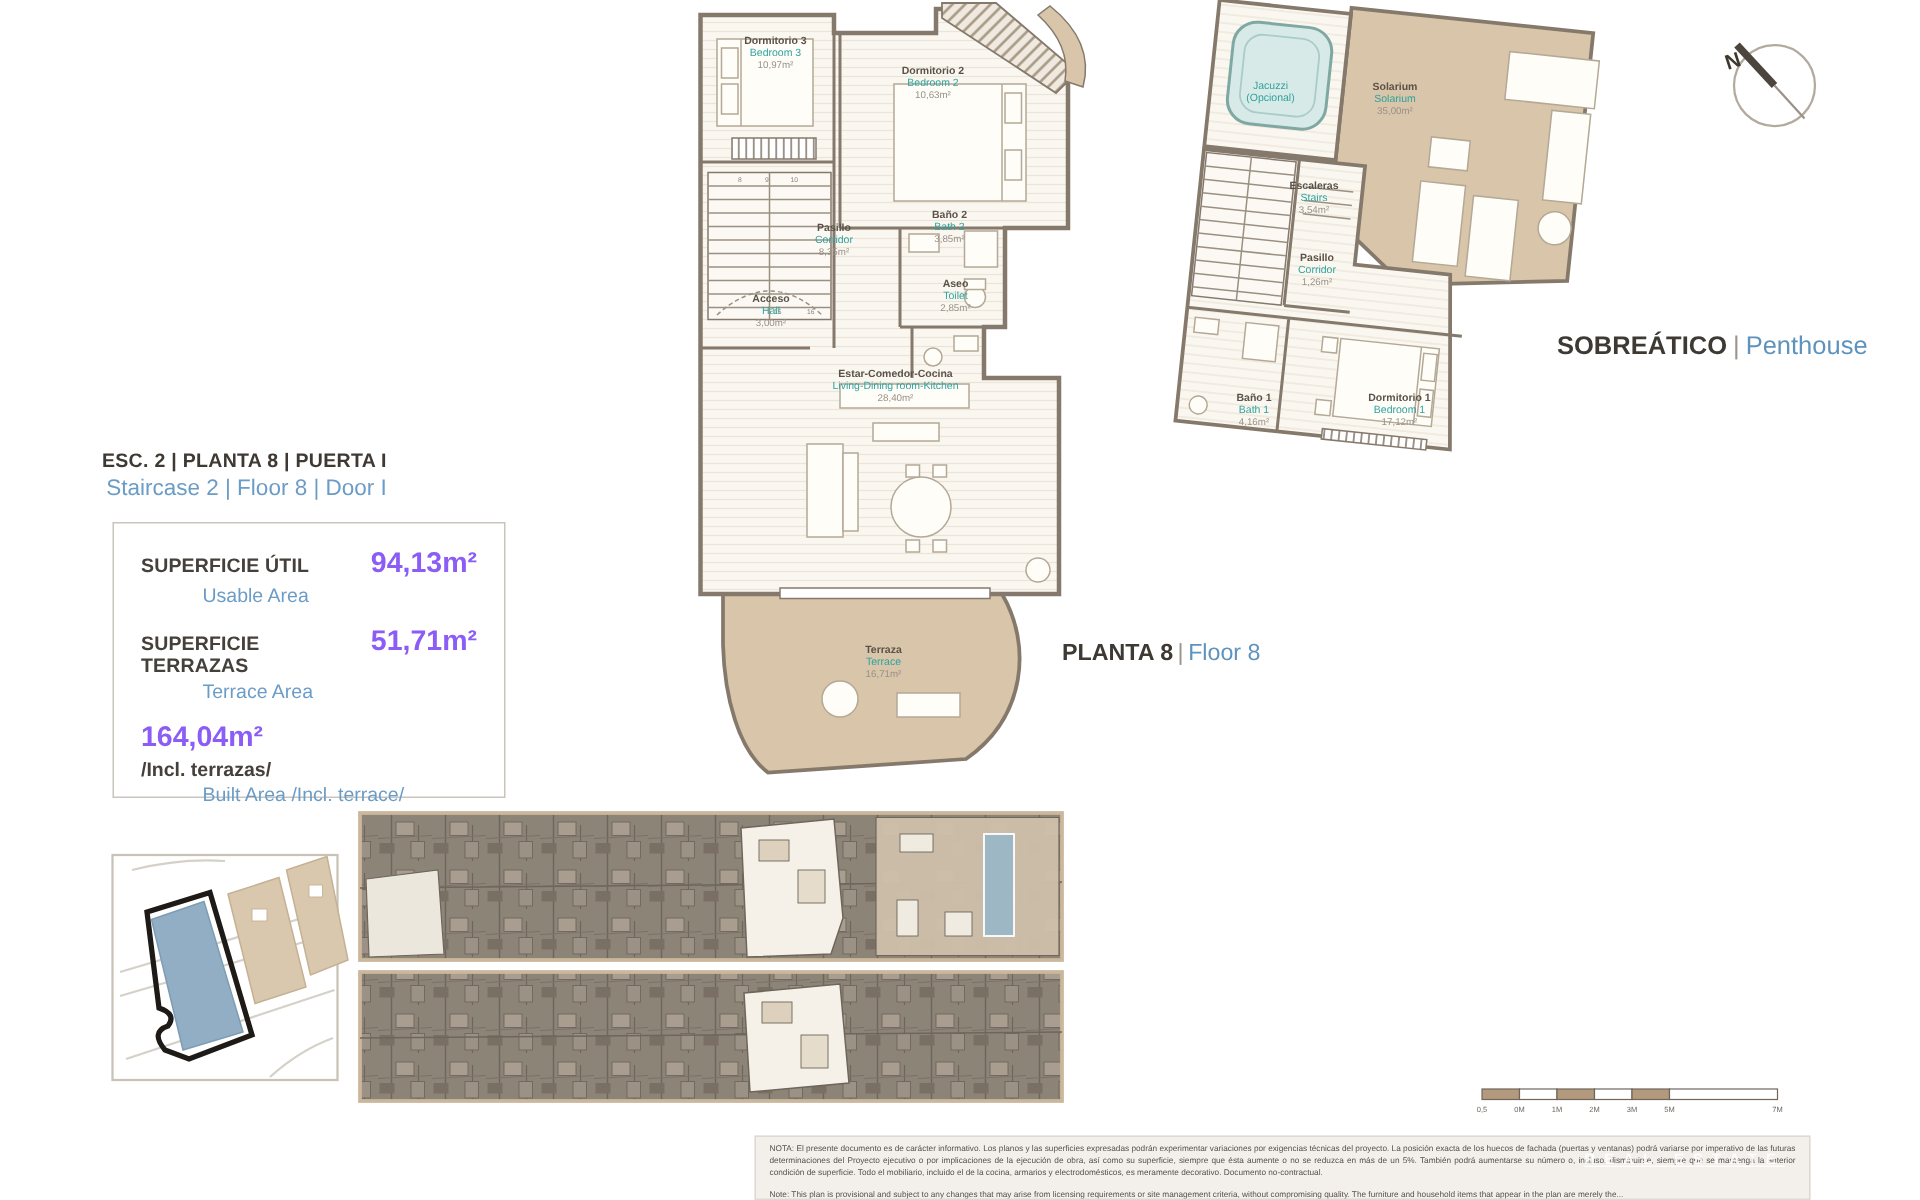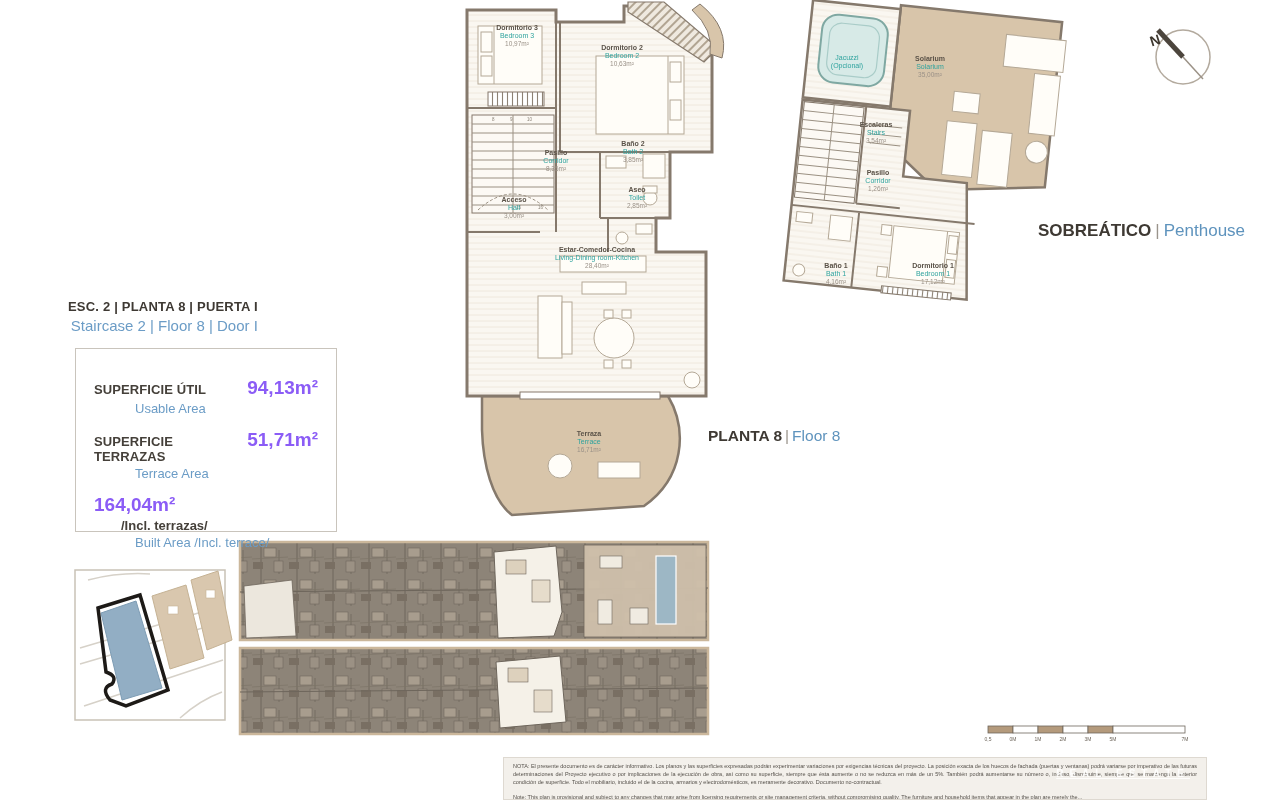--- a/index.html
+++ b/index.html
@@ -21,26 +21,26 @@
   .fl-title{position:absolute;left:708px;top:427px;font-size:15.5px;font-weight:bold;color:#3e3933;}
   .fl-title .en{font-weight:normal;color:#5e93bd;}
   .fl-title .sep{font-weight:normal;color:#9a948c;padding:0 3px;}
 
   .unit-title{position:absolute;left:68px;top:299px;}
   .unit-title .es{font-size:13px;font-weight:bold;color:#3e3933;letter-spacing:.2px;}
   .unit-title .en{font-size:15px;color:#6b9cc6;margin-top:3px;text-align:right;}
 
   
   .areas{position:absolute;left:75px;top:348px;width:262px;height:184px;background:#fff;
-         border:1.5px solid #c9c4bc;box-sizing:border-box;padding:28px 18px;}
+         border:1.5px solid #c9c4bc;box-sizing:border-box;padding:16px 18px;}
   .arow{margin-bottom:13px;}
   .arow .l1{display:flex;justify-content:space-between;align-items:baseline;}
   .arow .les{font-size:13px;font-weight:bold;color:#45403a;letter-spacing:.1px;}
   .arow .val{font-size:19px;font-weight:bold;color:#8b5cf6;}
-  .arow .les2{font-size:13px;font-weight:bold;color:#45403a;margin-top:2px;margin-left:27px;}
+  .arow .les2{font-size:13px;font-weight:bold;color:#45403a;margin-top:2px;}
   .arow .len{font-size:13px;color:#6b9cc6;margin-top:2px;margin-left:41px;}
 
   
   .note{position:absolute;left:503px;top:757px;width:704px;height:43px;background:#f3f0eb;
         border:1px solid #ded9d1;box-sizing:border-box;padding:5px 9px;overflow:hidden;
         font-size:5.5px;line-height:1.45;color:#55504a;text-align:justify;}
   .note .en{margin-top:7px;}
   .note .wm{position:absolute;right:16px;top:9px;font-size:10px;font-weight:bold;
             letter-spacing:6px;color:rgba(255,255,255,0.85);text-decoration:underline;}
 </style>

